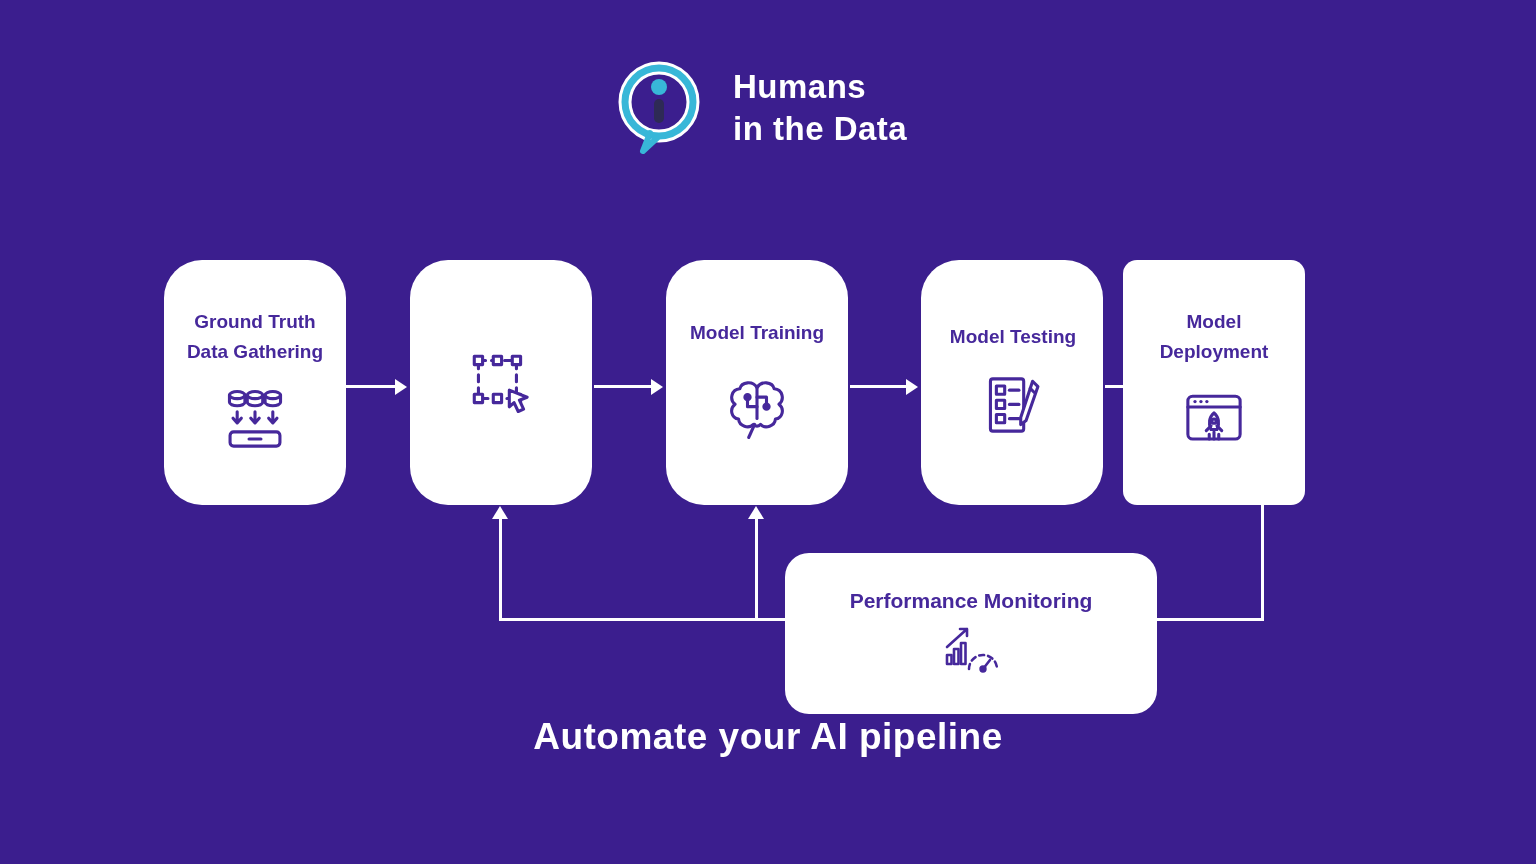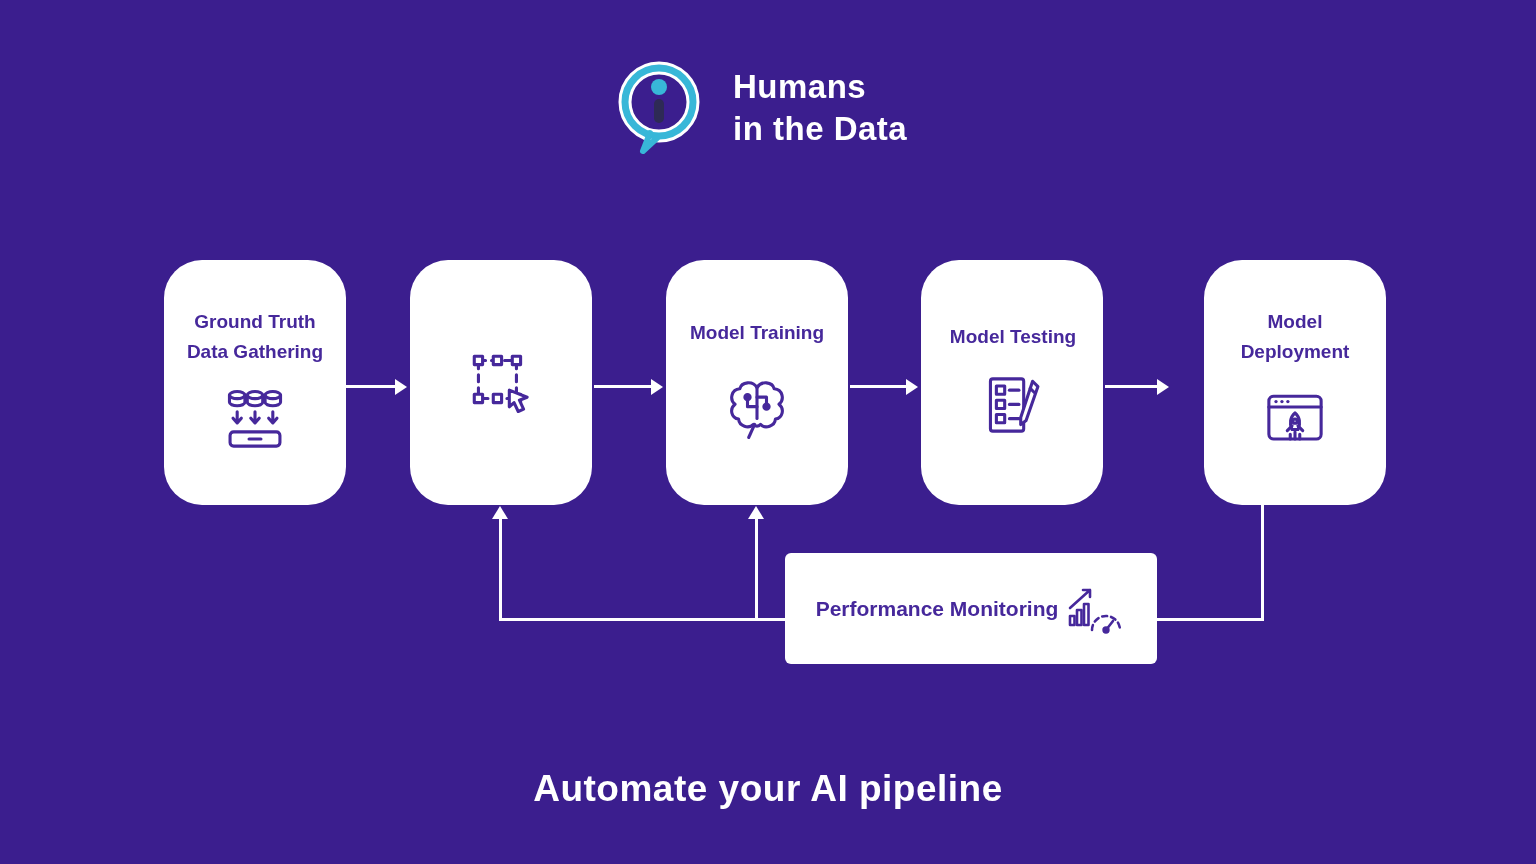--- a/index.html
+++ b/index.html
@@ -16,21 +16,21 @@
   .logo-mark { width:92px; height:100px; flex:0 0 auto; }
   .logo-text { color:#ffffff; font-weight:bold; font-size:33px; line-height:1.28; letter-spacing:0.5px; }
 
   
   .step {
     position:absolute; top:260px; width:182px; height:245px;
     background:#ffffff; border-radius:38px;
     display:flex; flex-direction:column; align-items:center; justify-content:center;
     gap:16px; padding:14px 10px;
   }
-  .s1 { left:148px;margin-left:16px; } .s2 { left:410px; } .s3 { left:666px;gap:24px; } .s4 { left:921px;padding-left:12px; } .s5 { left:1204px; }
+  .s1 { left:148px;margin-left:16px; } .s2 { left:410px; } .s3 { left:666px;gap:24px; } .s4 { left:921px;padding-left:12px; } .s5 { left:1123px;border-radius:14px; }
   .step-label {
     color:#46289b; font-weight:bold; font-size:19px; line-height:1.55;
     text-align:center; width:144px;
   }
   .step-icon { width:76px; height:76px; display:flex; align-items:center; justify-content:center; }
   .step-icon svg { width:76px; height:76px; }
 
   
   .arrow { position:absolute; top:385px; height:3px; background:#ffffff; }
   .arrow::after {
@@ -52,30 +52,30 @@
   .up-head {
     position:absolute; width:0; height:0;
     border-left:8px solid transparent; border-right:8px solid transparent;
     border-bottom:13px solid #ffffff;
   }
   .uh1 { left:492px; top:506px; }
   .uh2 { left:748px; top:506px; }
 
   
   .monitor {
-    position:absolute; left:785px; top:553px; width:372px; height:111px;
-    background:#ffffff; border-radius:6px;
-    display:flex; flex-direction:row; align-items:center; justify-content:center; gap:4px;
+    position:absolute; left:785px; top:553px; width:372px; height:161px;
+    background:#ffffff; border-radius:24px;
+    display:flex; flex-direction:column; align-items:center; justify-content:center; gap:4px;
   }
   .monitor-label { color:#46289b; font-weight:bold; font-size:21px; }
   .monitor-icon svg { width:64px; height:58px; }
 
   
   .tagline {
-    position:absolute; top:768px; left:0; width:1536px;
+    position:absolute; top:716px; left:0; width:1536px;
     text-align:center; color:#ffffff; font-weight:bold; font-size:37px; letter-spacing:0.5px;
   }
 
   
   .pic { fill:none; stroke:#46289b; stroke-width:2.6; stroke-linecap:round; stroke-linejoin:round; }
 </style>
 </head>
 <body>
 
 <div class="canvas">

